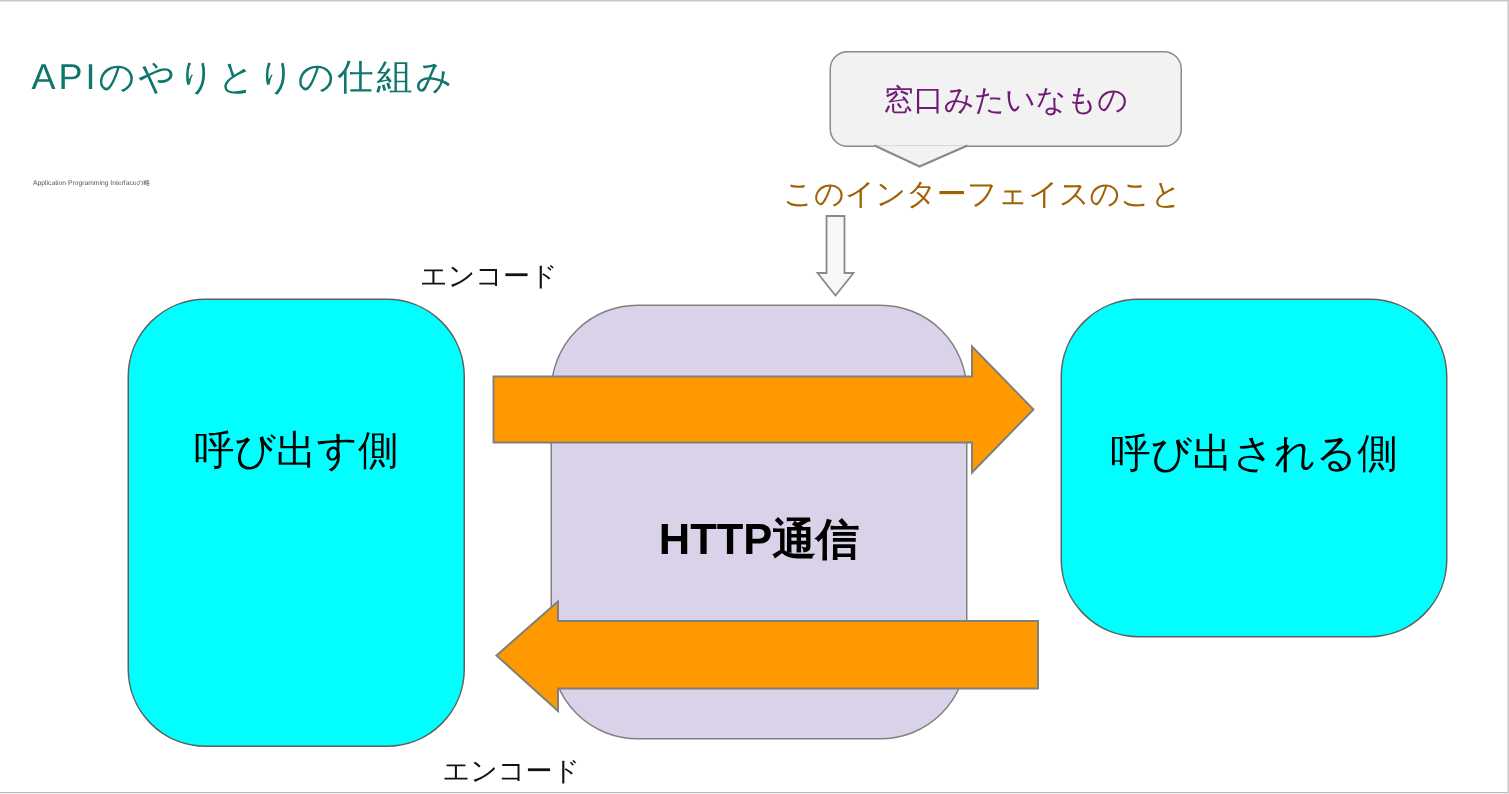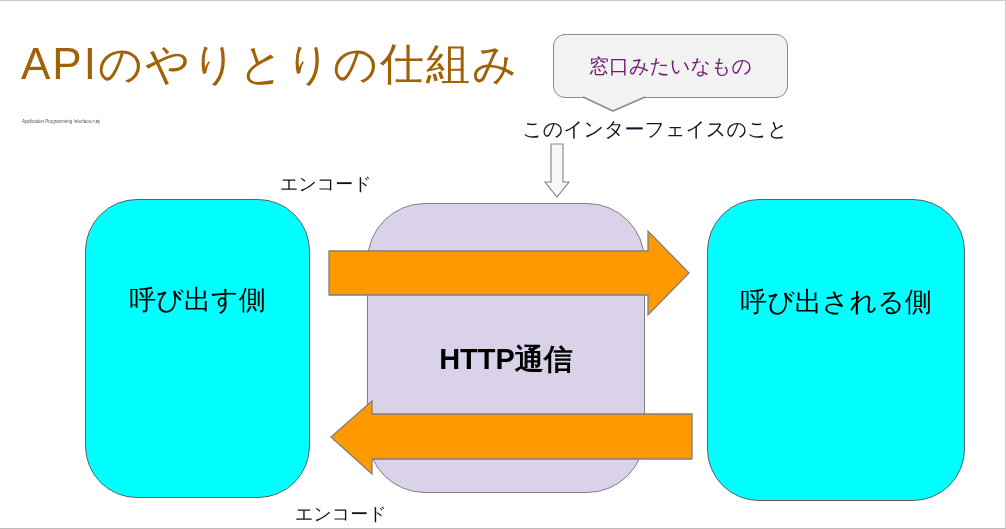--- a/index.html
+++ b/index.html
@@ -3,50 +3,50 @@
 <meta charset="utf-8">
 <style>
   html,body{margin:0;padding:0;background:#fff;}
   body{font-family:"Liberation Sans","DejaVu Sans",sans-serif;color:#111;}
   .slide{
     position:relative;width:1006px;height:529px;background:#ffffff;
     box-sizing:border-box;overflow:hidden;
     border-top:1px solid #c9c9c9;border-right:1px solid #c9c9c9;border-bottom:1px solid #bdbdbd;
   }
   .title{
-    position:absolute;left:21px;top:34px;font-size:44px;letter-spacing:2px;
-    color:#a16207;white-space:nowrap;text-align:right;
+    position:absolute;left:21px;top:34px;font-size:24px;letter-spacing:2px;
+    color:#0f766e;white-space:nowrap;text-align:right;
   }
   .subtitle{
     position:absolute;left:22px;top:118px;font-size:4.5px;color:#555;white-space:nowrap;
   }
   .bubble{
     position:absolute;left:553px;top:33px;width:235px;height:64px;
     background:#f2f2f2;border:1.5px solid #8a8a8a;border-radius:12px;
     display:flex;align-items:center;justify-content:center;
     font-size:20px;color:#701a75;z-index:1;box-sizing:border-box;
   }
   .caption{
     position:absolute;left:505px;top:115px;width:300px;text-align:center;
-    font-size:20px;color:#0f172a;z-index:3;
+    font-size:20px;color:#a16207;z-index:3;
   }
   .shape-layer{position:absolute;left:0;top:0;width:1006px;height:529px;z-index:2;pointer-events:none;}
   .box{
     position:absolute;box-sizing:border-box;z-index:1;
   }
   .box-caller{
     left:85px;top:198px;width:225px;height:299px;background:#00ffff;
     border:1.5px solid #5f5f5f;border-radius:52px;
   }
   .box-transport{
     left:367px;top:202px;width:278px;height:290px;background:#d9d2e9;
     border:1px solid #808080;border-radius:58px;
   }
   .box-callee{
-    left:707px;top:198px;width:258px;height:302px;background:#00ffff;
+    left:707px;top:198px;width:258px;height:226px;background:#00ffff;
     border:1.5px solid #5f5f5f;border-radius:52px;
   }
   .box .line{
     position:absolute;left:0;width:100%;text-align:center;font-size:27px;color:#000;
     white-space:nowrap;
   }
   .box-caller .role{top:82px;}
   .box-caller .example{top:158px;}
   .box-callee .role{top:84px;}
   .box-callee .example{top:159px;}

